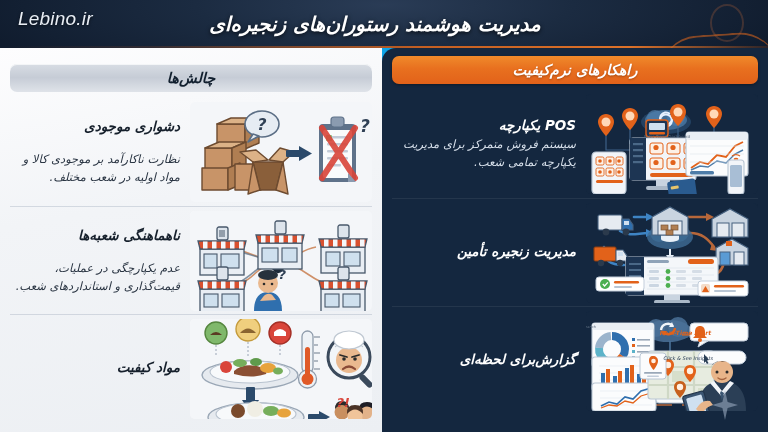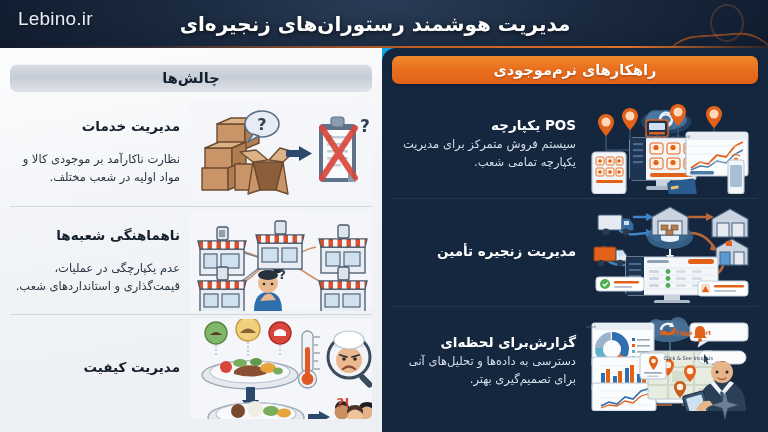--- a/index.html
+++ b/index.html
@@ -8,20 +8,21 @@
     overflow: hidden;
     background: #0f1b2e;
     font-family: "DejaVu Sans", "Liberation Sans", sans-serif;
   }
 
   #root {
     position: relative;
     width: 768px; height: 432px;
     background: #0ea5e9;
     overflow: hidden;
+    font-style: italic;
   }
 
   
   .header {
     position: absolute;
     top: 0; left: 0;
     width: 768px; height: 48px;
     background:
       radial-gradient(ellipse 420px 90px at 50% 10%, #2a3c56 0%, #1b2b41 45%, #101c2e 100%);
     overflow: hidden;
@@ -245,21 +246,21 @@
                   <rect x="137" y="62" width="14" height="2.4" rx="1"></rect>
                 </g>
                 <rect x="136" y="33" width="6" height="6" rx="1" fill="#7fc47f"></rect>
                 <path d="M132 26 L165 76 M165 26 L132 76" stroke="#d9453a" stroke-width="6" stroke-linecap="round" opacity=".9"></path>
                 <path d="M158 71 L166 80 L158 80 Z" fill="#8b9bb0"></path>
               </g>
               <text x="175" y="30" font-size="17" font-weight="bold" fill="#2f4055" text-anchor="middle" font-family="DejaVu Sans, sans-serif">?</text>
             </svg>
           </div>
           <div class="row-text">
-            <div class="row-title">مدیریت خدمات</div>
+            <div class="row-title">دشواری موجودی</div>
             <div class="row-desc">نظارت ناکارآمد بر موجودی کالا و مواد اولیه در شعب مختلف.</div>
           </div>
         </div>
 
         <div class="row">
           <div class="row-art art-bg-light">
             <svg viewBox="0 0 182 100" xmlns="http://www.w3.org/2000/svg">
               <rect width="182" height="100" fill="#f4f6f9"></rect>
               <g stroke="#c97f50" stroke-width="1.6" fill="none" opacity=".85">
                 <path d="M45 38 C62 42 66 46 80 50"></path>
@@ -459,30 +460,30 @@
                 <g>
                     <path d="M8 34 C8 24 13 20 19 20 C25 20 30 24 30 34 Z" fill="#7b5c4b"></path>
                     <circle cx="19" cy="13" r="7.5" fill="#f0c49a"></circle>
                     <path d="M11 11 q8 -9 16 0 q1 -9 -8 -9 q-9 0 -8 9z" fill="#4a3226"></path>
                   </g>
                 <text x="14" y="4" font-size="13" font-weight="bold" fill="#d9453a" font-family="DejaVu Sans, sans-serif">!?</text>
               </g>
             </svg>
           </div>
           <div class="row-text">
-            <div class="row-title">مدیریت کیفیت</div>
+            <div class="row-title">مواد کیفیت</div>
           </div>
         </div>
 
       </div>
     </div>
 
     <div class="col col-right">
 
-      <div class="band band-right">راهکارهای نرم‌موجودی</div>
+      <div class="band band-right">راهکارهای نرم‌کیفیت</div>
 
       <div class="rows">
 
         <div class="row">
           <div class="row-art art-bg-dark">
             <svg viewBox="0 0 172 100" xmlns="http://www.w3.org/2000/svg">
               <rect width="172" height="100" fill="#14273f"></rect>
 
               <g transform="translate(56,14)">
                 <ellipse cx="24" cy="14" rx="25" ry="12" fill="#2f577f" opacity=".55"></ellipse>
@@ -913,21 +914,20 @@
                 <g transform="rotate(-16 -6 40)">
                   <rect x="-18" y="32" width="22" height="28" rx="2.5" fill="#3a5572" stroke="#22344a" stroke-width="1.2"></rect>
                   <rect x="-15" y="35" width="16" height="20" rx="1.5" fill="#cfe0f0"></rect>
                 </g>
                 <path d="M-6 48 q6 -10 14 -8 l3 4 q-8 2 -11 10 z" fill="#e8b58a"></path>
               </g>
             </svg>
           </div>
           <div class="row-text">
             <div class="row-title">گزارش‌برای لحظه‌ای</div>
-            <div class="row-desc">دسترسی به داده‌ها و تحلیل‌های آنی برای تصمیم‌گیری بهتر.</div>
           </div>
         </div>
 
       </div>
 
       <div class="sparkle"></div>
     </div>
 
   </div>
 </div>

